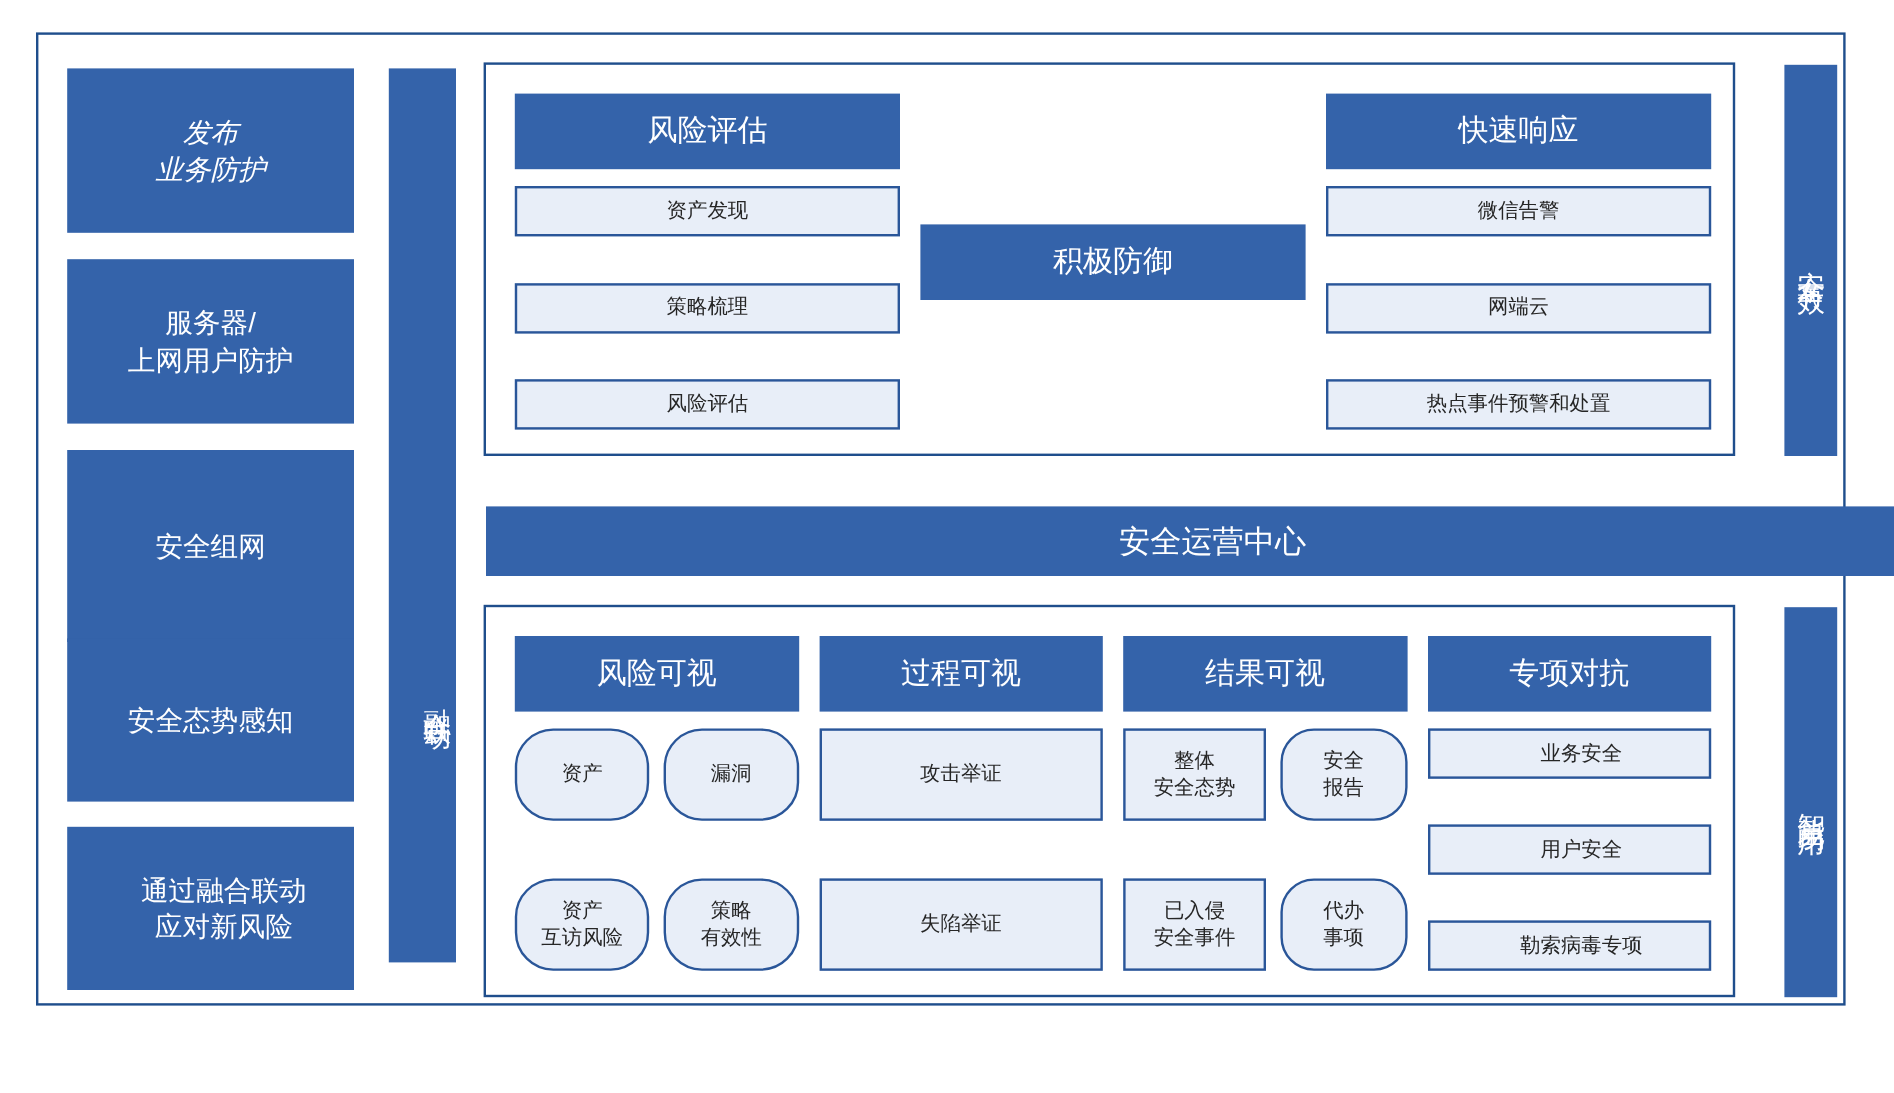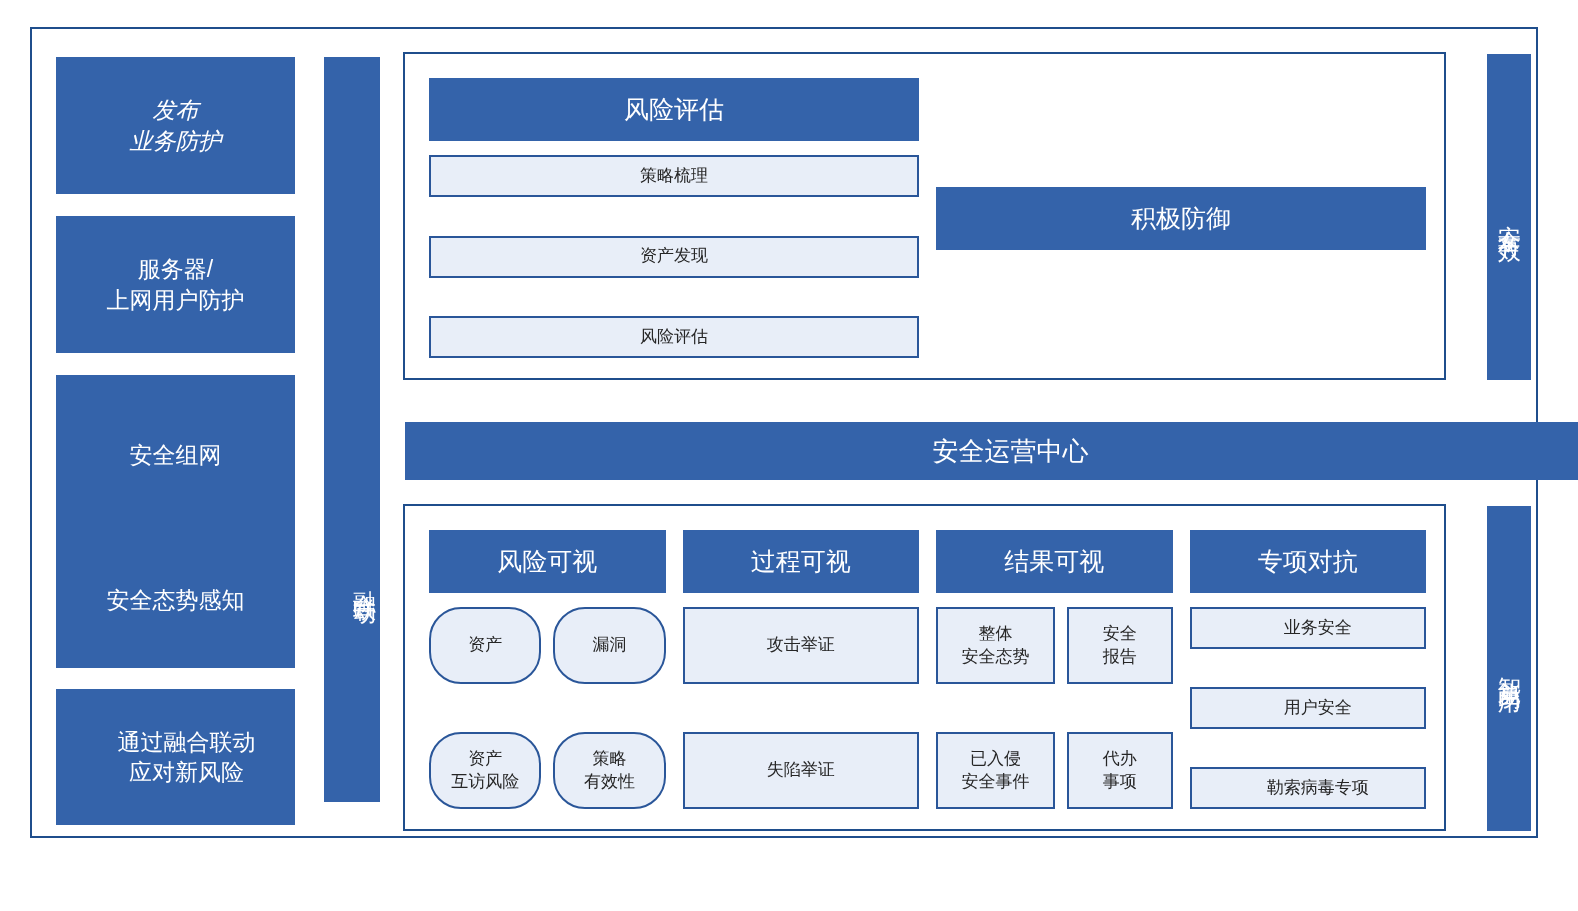--- a/index.html
+++ b/index.html
@@ -171,21 +171,21 @@
 
   
   .split-row {
     display: flex;
     gap: 12px;
     height: 77px;
   }
   .split-row .lite-box { height: 100%; }
   .split-row.even .lite-box { flex: 1 1 0; border-radius: 32px; }
   .split-row.wide-left .lite-box.a { flex: 1.13 1 0; }
-  .split-row.wide-left .lite-box.b { flex: 1 1 0; }
+  .split-row.wide-left .lite-box.b { flex: 1 1 0; border-radius: 28px; }
 
   .tall-box { height: 77px; }
 
   .col-body.rows-2 { justify-content: space-between; }
   .col-body.rows-3-short { justify-content: space-between; }
   .col-body.rows-3-short .lite-box { height: 42px; padding-left: 20px; }
 </style>
 </head>
 <body>
 
@@ -205,31 +205,39 @@
   <div id="linkage-bar" class="blue-card">融合联动</div>
 
   <div id="right-stack">
 
     <div class="panel" id="panel-protect">
       <div class="col-grid">
 
         <div class="col">
           <div class="blue-card col-header">风险评估</div>
           <div class="col-body rows-3">
+            <div class="lite-box">资产发现</div>
             <div class="lite-box">策略梳理</div>
-            <div class="lite-box">资产发现</div>
             <div class="lite-box">风险评估</div>
           </div>
         </div>
 
         <div class="col">
           <div class="blue-card col-header">积极防御</div>
         </div>
 
 
+        <div class="col">
+          <div class="blue-card col-header">快速响应</div>
+          <div class="col-body rows-3">
+            <div class="lite-box">微信告警</div>
+            <div class="lite-box">网端云</div>
+            <div class="lite-box">热点事件预警和处置</div>
+          </div>
+        </div>
 
       </div>
     </div>
 
     <div class="side-bar" id="sidebar-effective">安全有效</div>
 
     <div class="blue-card" id="soc-bar">安全运营中心</div>
 
     <div class="panel" id="panel-visible">
       <div class="col-grid">

